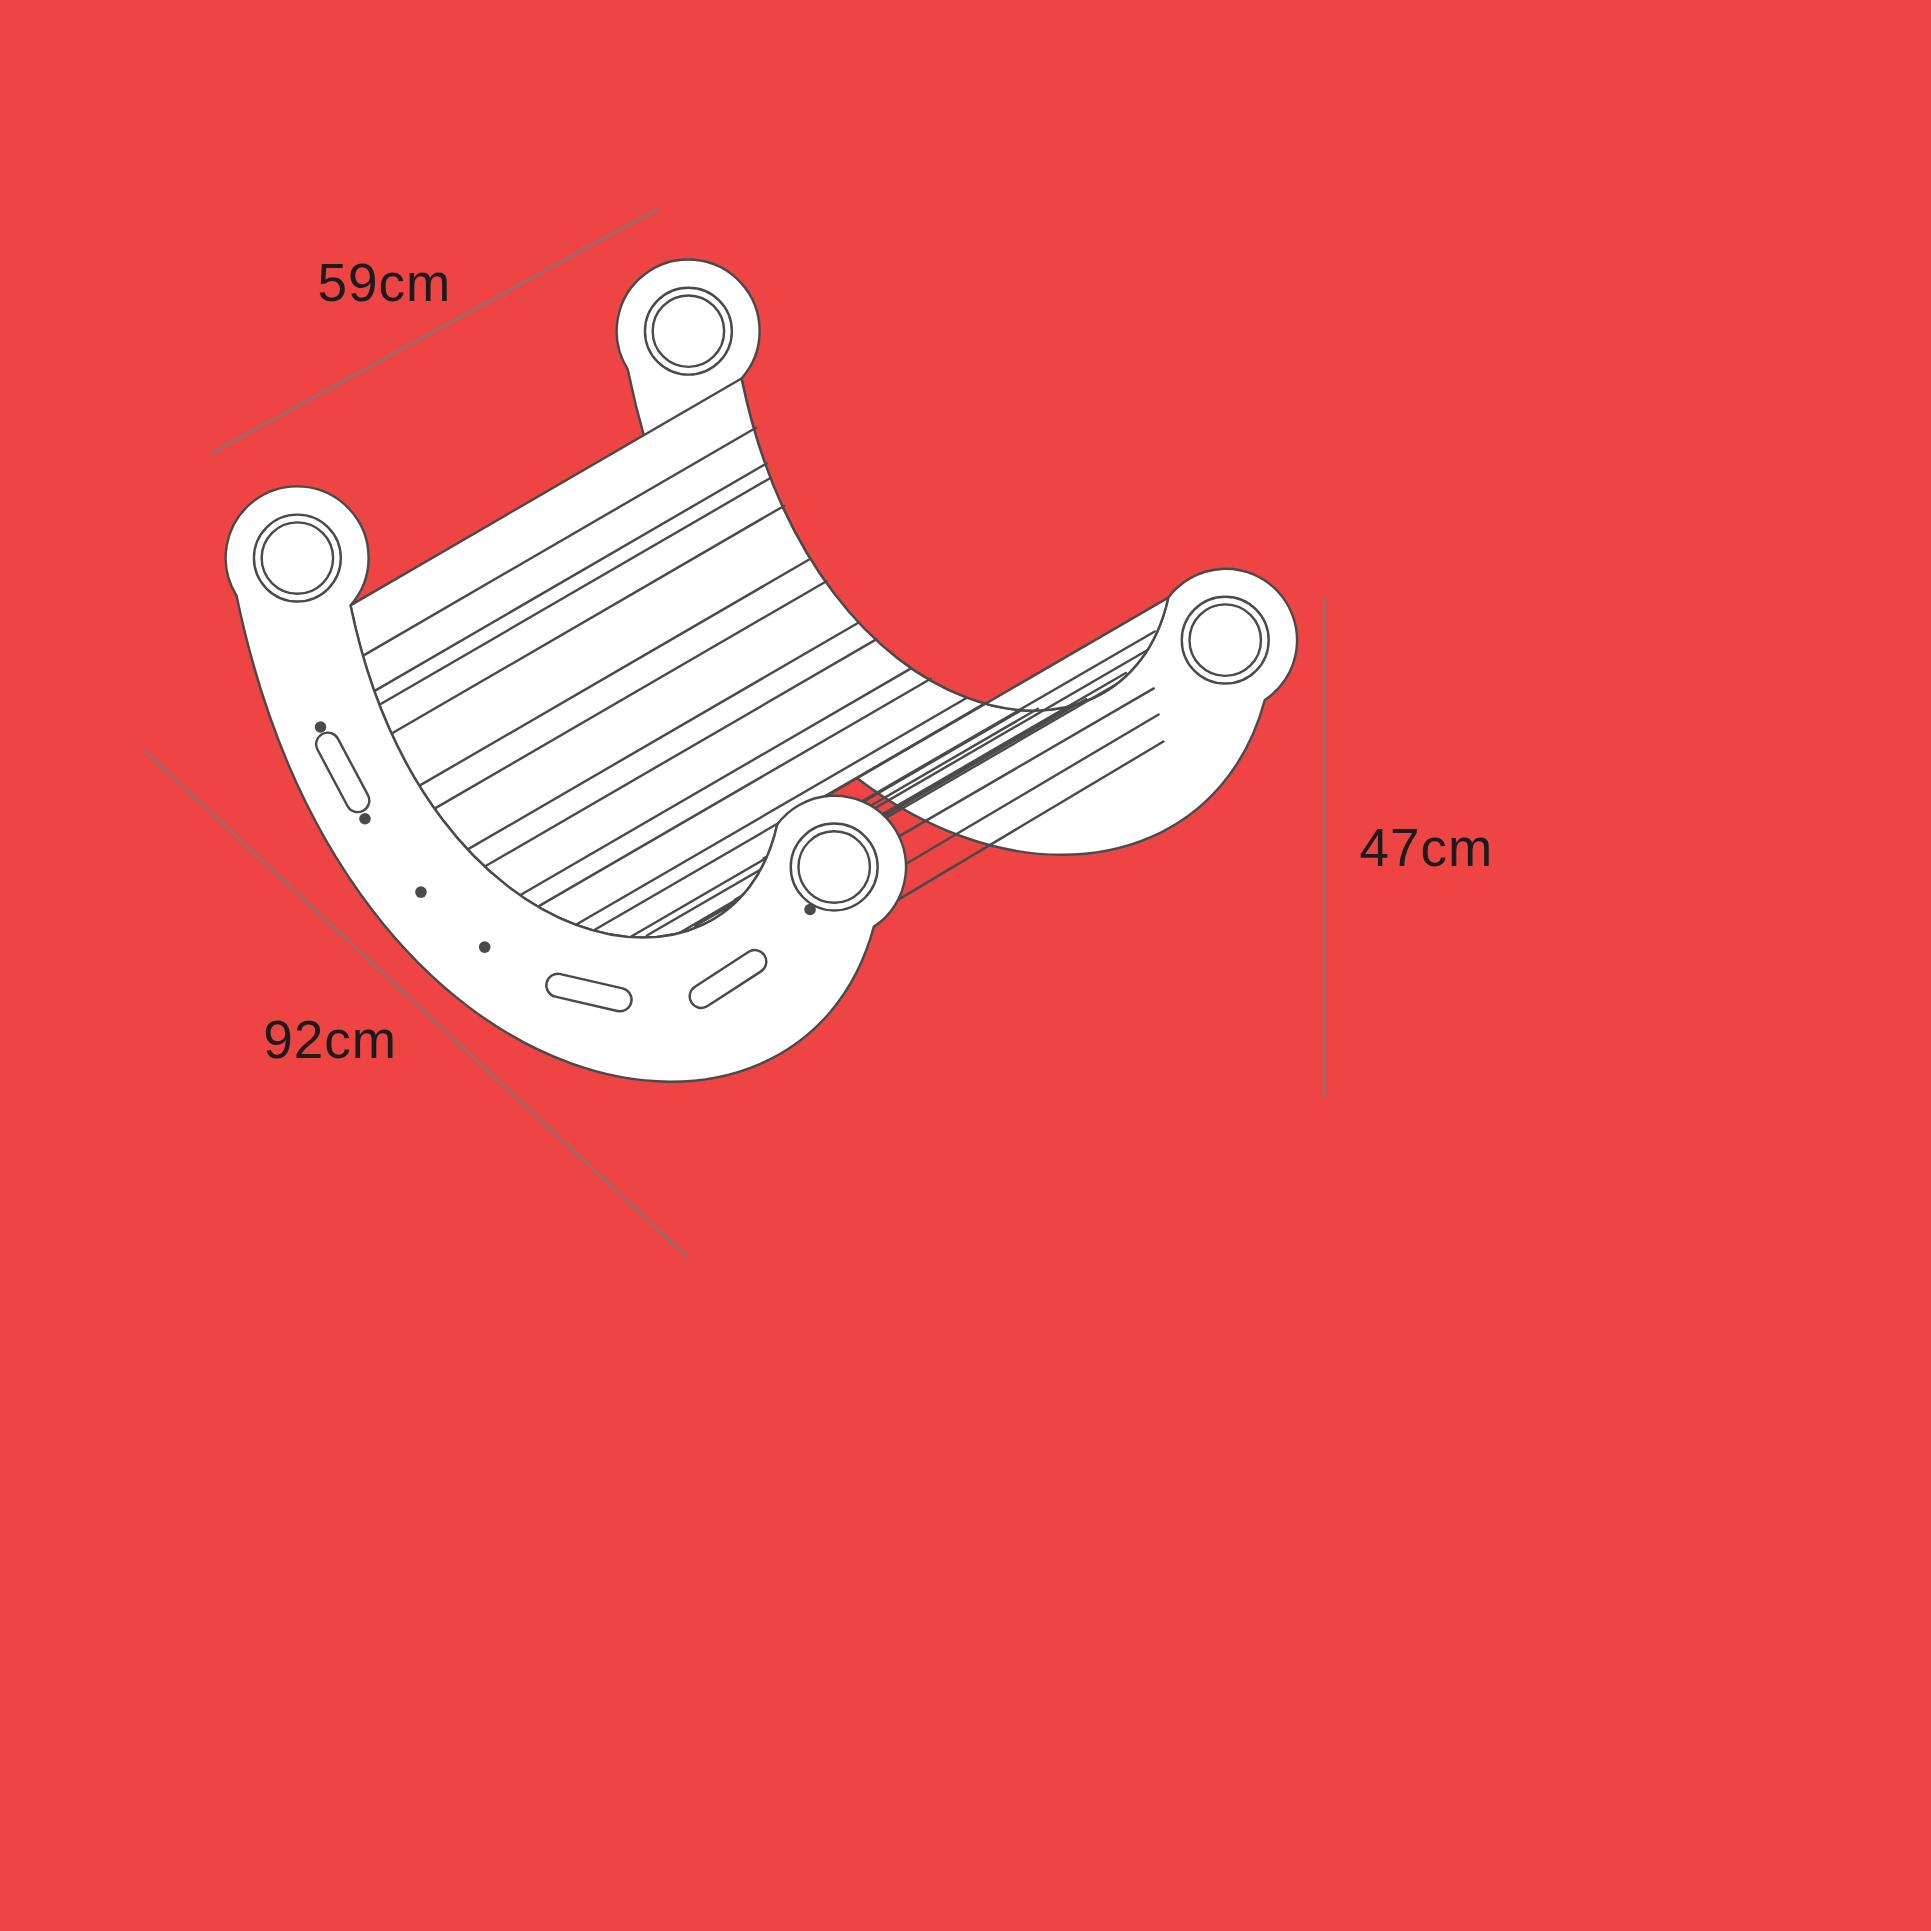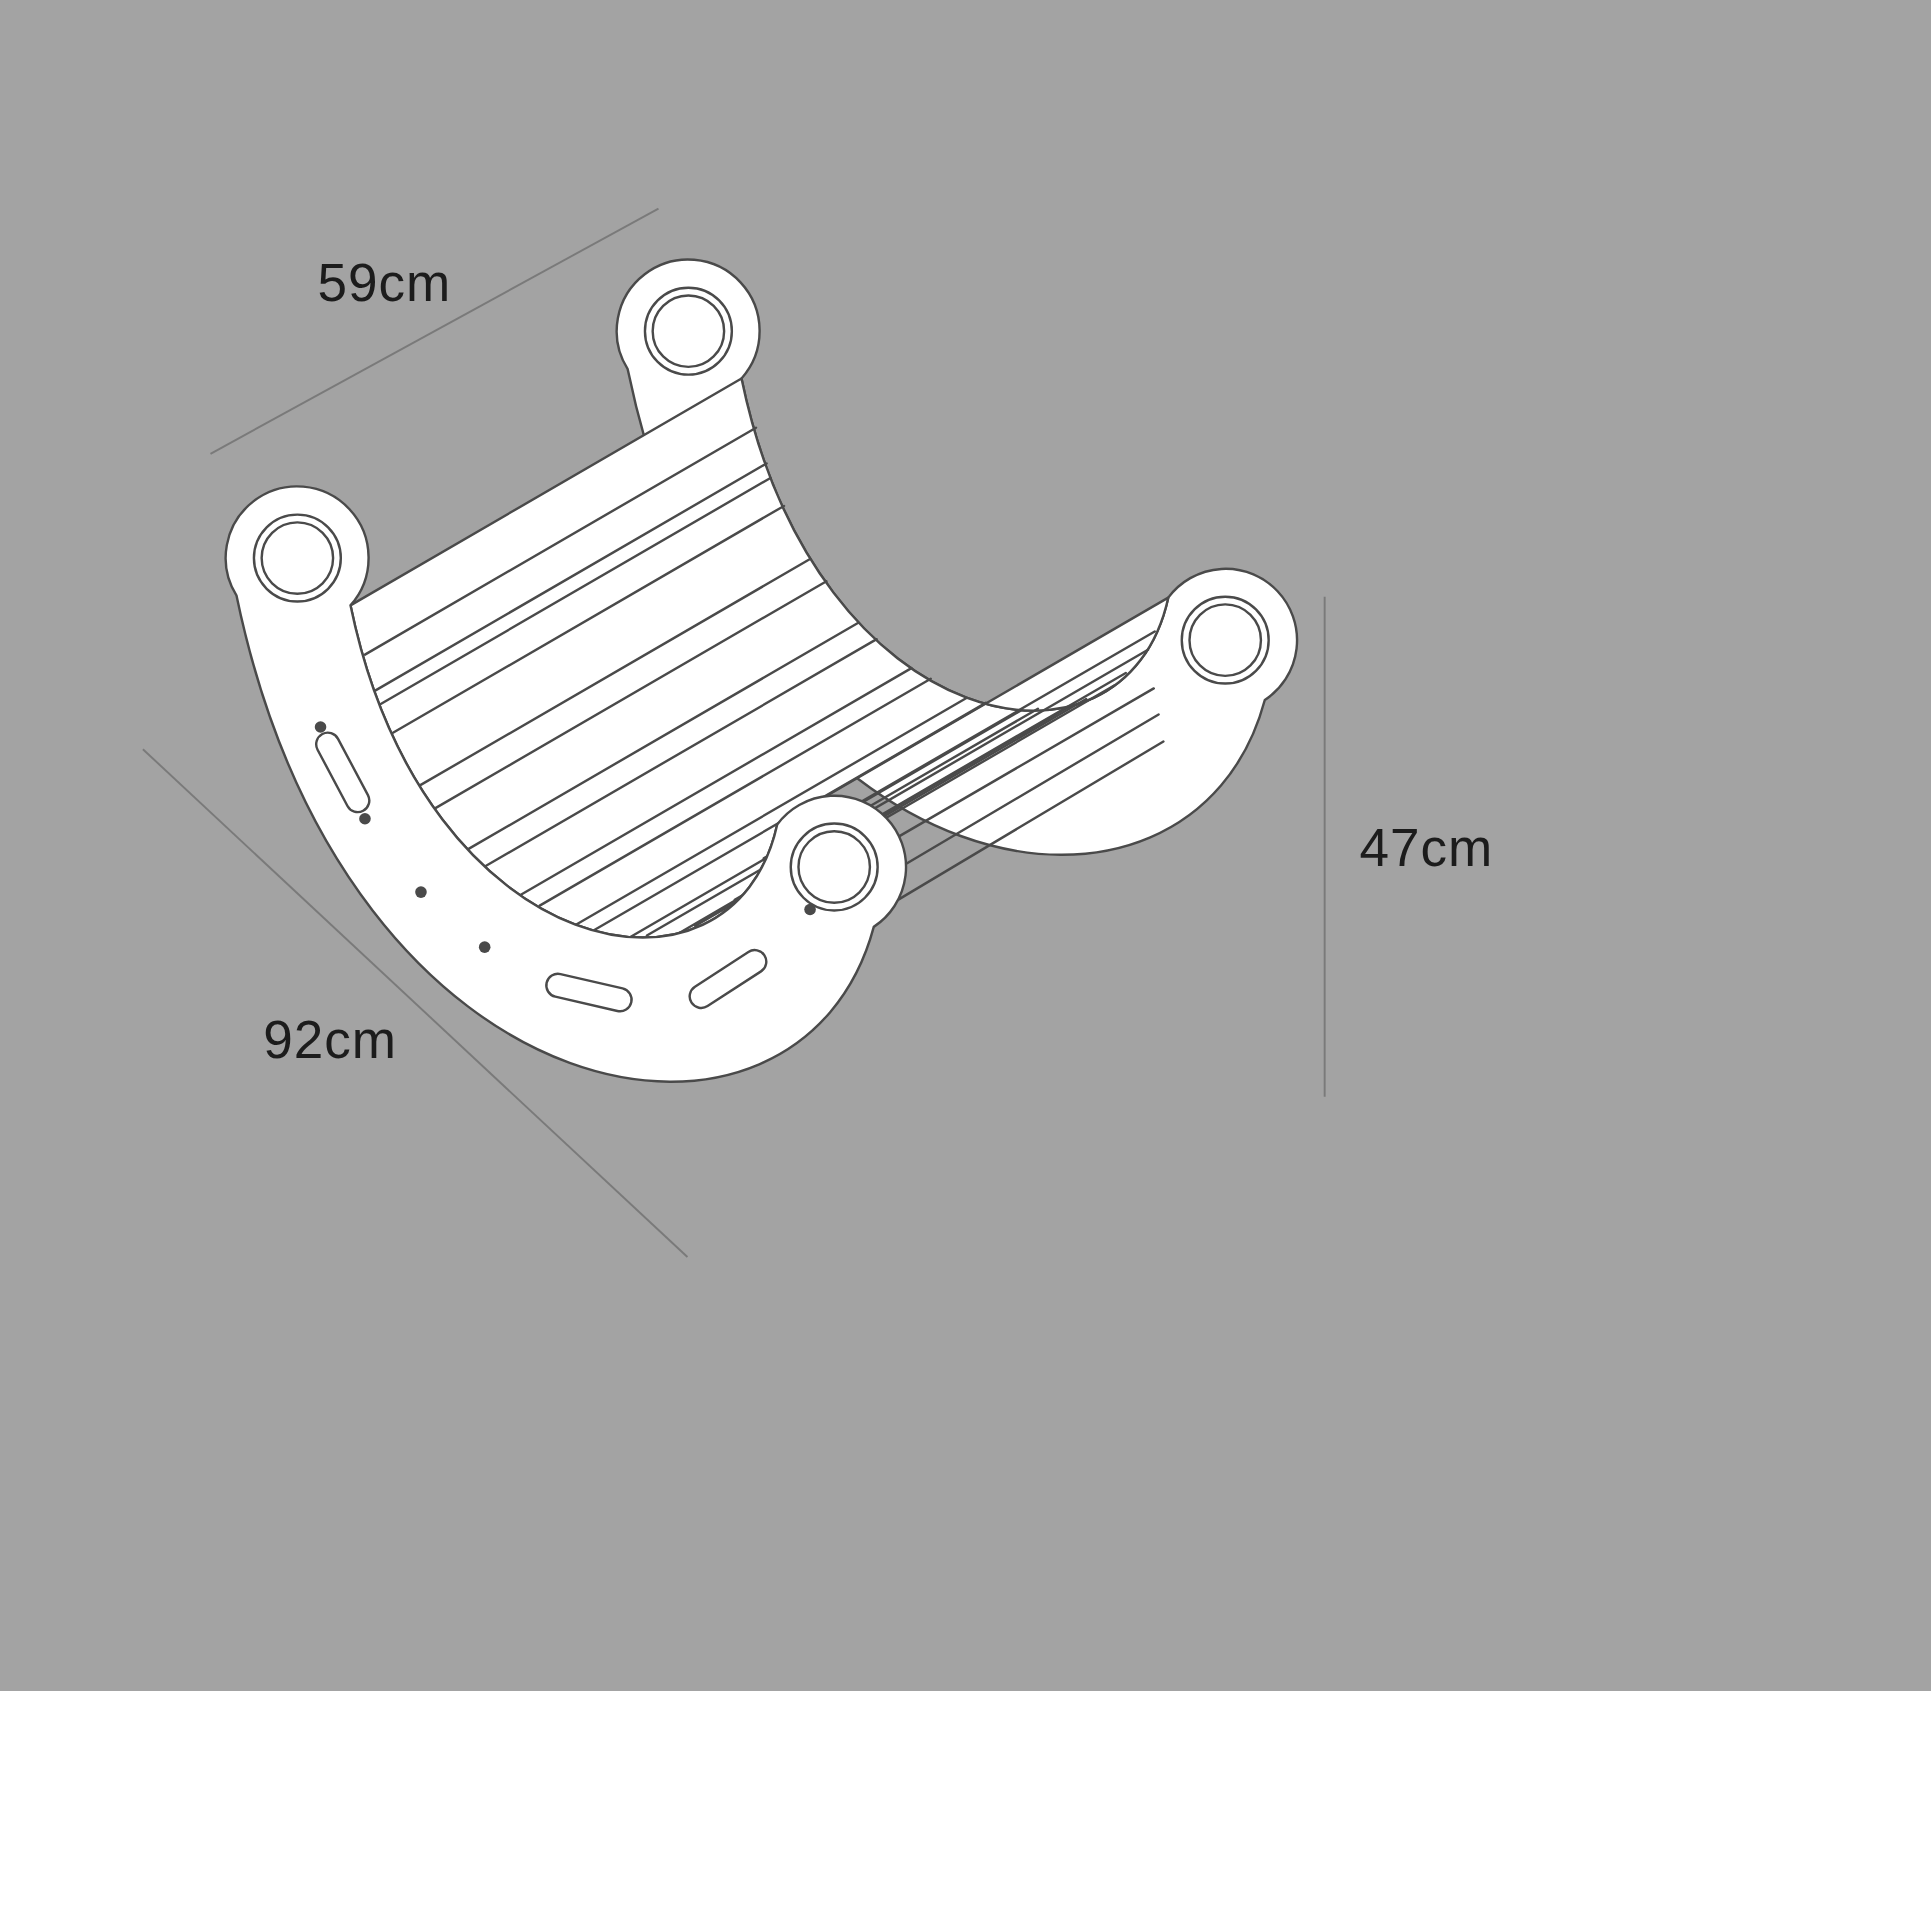--- a/index.html
+++ b/index.html
@@ -3,22 +3,22 @@
 <meta charset="utf-8">
 <style>
   html, body {
     margin: 0;
     padding: 0;
     background: #ffffff;
   }
   .canvas {
     position: relative;
     width: 1931px;
-    height: 1691px;
-    background: #a3a3a3;
+    height: 1931px;
+    background: #ef4444;
     overflow: hidden;
   }
   svg.diagram {
     position: absolute;
     left: 0;
     top: 0;
     width: 1931px;
     height: 1931px;
   }
   .draw {

